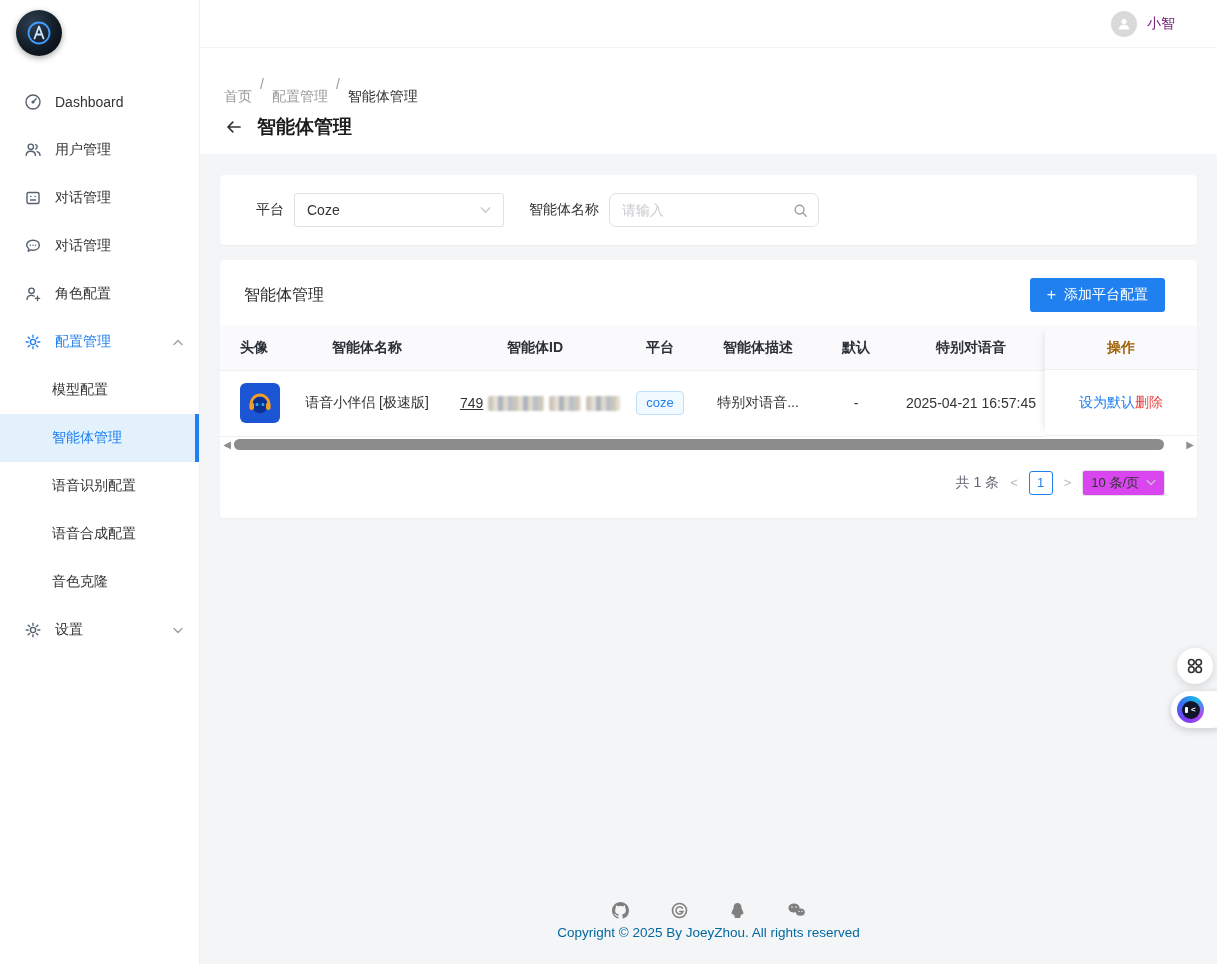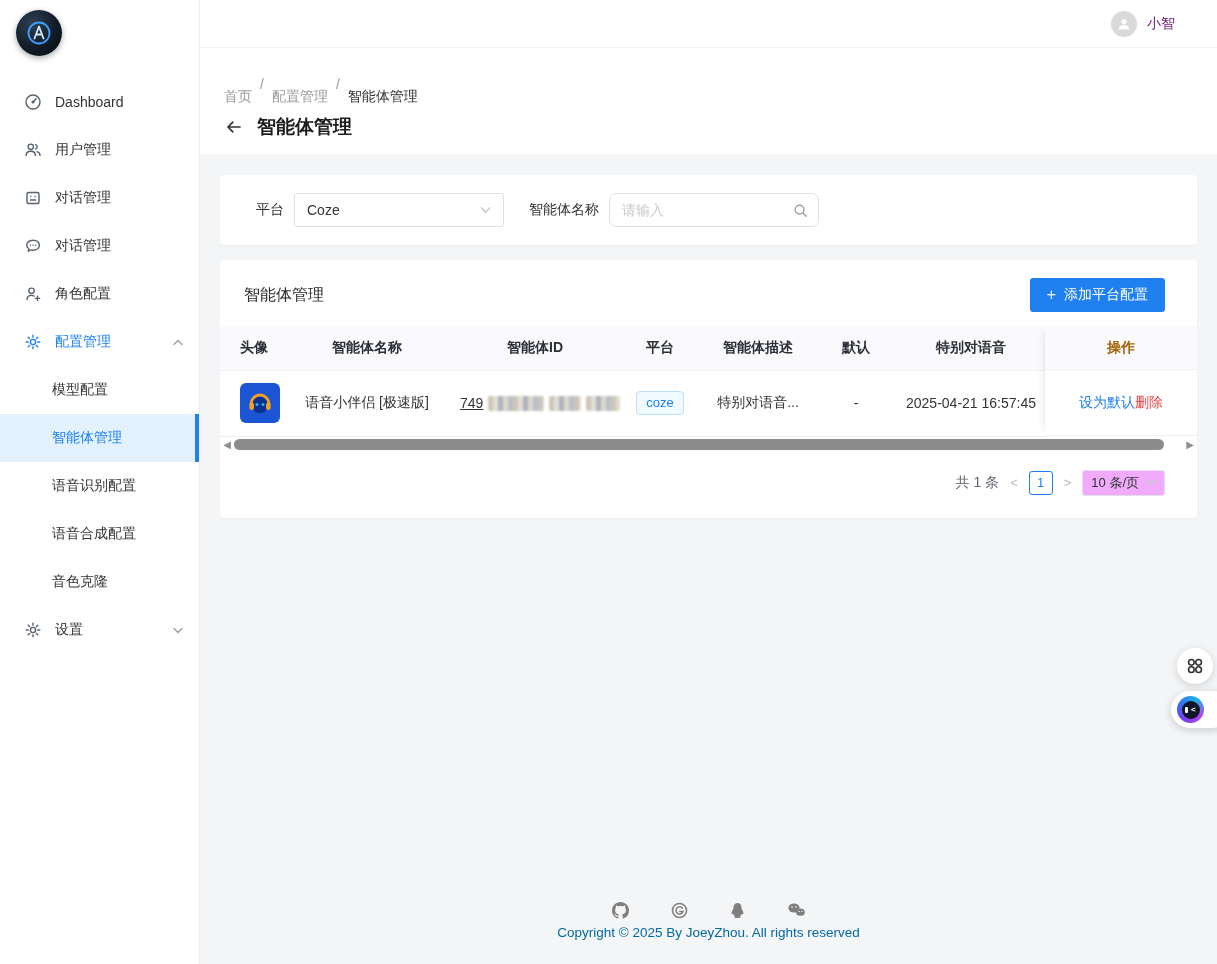--- a/index.html
+++ b/index.html
@@ -76,21 +76,21 @@
   .link-danger { color:#e64242; }
 
   .h-scrollbar { height:14px; margin:1px 2px 0; display:flex; align-items:center; gap:2px; }
   .sb-arrow { color:#8f8f8f; font-size:10px; line-height:1; cursor:pointer; width:10px; text-align:center; }
   .sb-track { flex:1; height:11px; display:flex; align-items:center; }
   .sb-thumb { height:11px; width:98%; background:#8c8c8c; border-radius:6px; cursor:grab; }
 
   .pagination { display:flex; align-items:center; justify-content:flex-end; gap:8px; padding:18px 32px 6px 0; color:#5f6470; font-size:14px; }
   .pg-arrow { color:#b6b9c0; font-size:13px; cursor:pointer; padding:0 3px; }
   .pg-num { min-width:24px; height:24px; border:1px solid #2080f0; color:#2080f0; border-radius:3px; display:flex; align-items:center; justify-content:center; font-size:13px; cursor:pointer; }
-  .pg-size { height:26px; border:1px solid #e0e0e6; border-radius:3px; display:flex; align-items:center; gap:7px; padding:0 8px; color:#333; font-size:13px; cursor:pointer; background:#f0abfc; }
+  .pg-size { height:26px; border:1px solid #e0e0e6; border-radius:3px; display:flex; align-items:center; gap:7px; padding:0 8px; color:#333; font-size:13px; cursor:pointer; background:#d946ef; }
 
   
   .footer { margin-top:auto; padding:14px 0 24px; text-align:center; flex-shrink:0; }
   .f-icons { display:flex; justify-content:center; gap:42px; color:#7f7f7f; margin-bottom:6px; }
   .f-icons .fi { display:flex; cursor:pointer; }
   .copyright { font-size:13.5px; color:#0369a1; }
 
   
   .float-grid { position:fixed; top:648px; right:4px; width:36px; height:36px; background:#fff; border-radius:50%; box-shadow:0 2px 8px rgba(0,0,0,.15); display:flex; align-items:center; justify-content:center; cursor:pointer; z-index:20; }
   .float-bot { position:fixed; top:691px; right:-14px; width:60px; height:37px; background:#fff; border-radius:19px; box-shadow:0 2px 8px rgba(0,0,0,.18); display:flex; align-items:center; padding-left:6px; cursor:pointer; z-index:20; }

